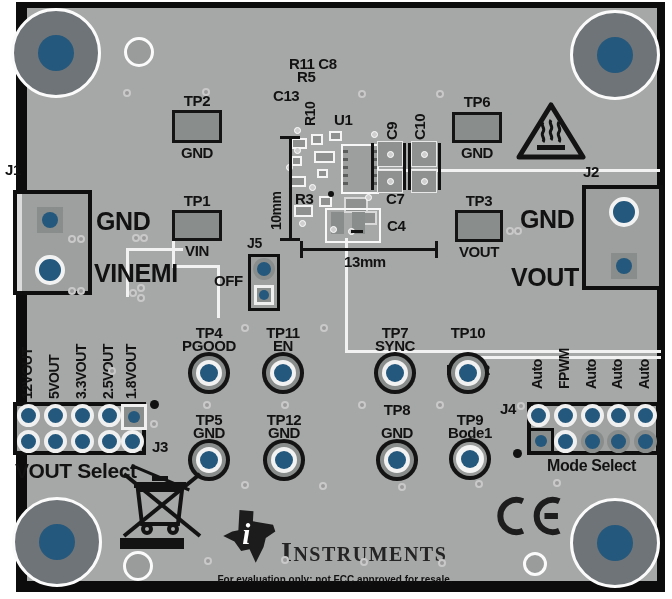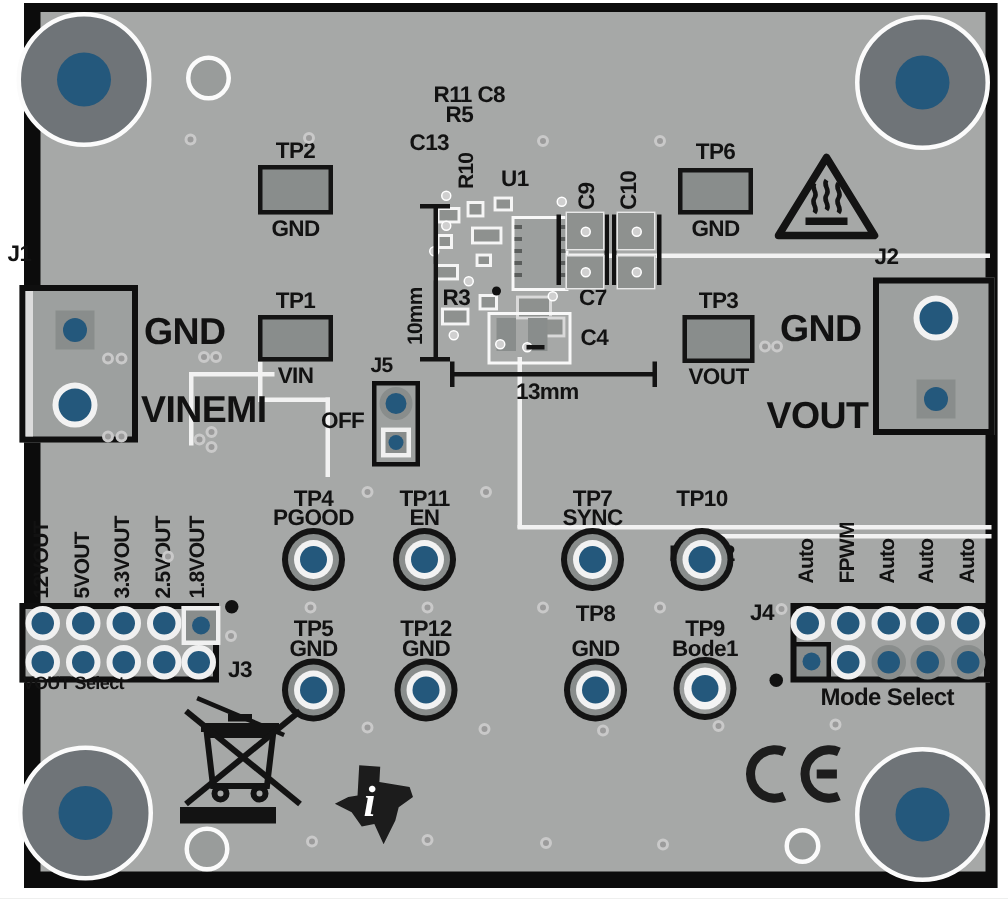--- a/index.html
+++ b/index.html
@@ -247,21 +247,21 @@
     <div class="bluehole" style="left:4px; top:4px; width:12px; height:12px;"></div>
   </div>
   <div class="hpin" style="left:17px;  top:430px;"></div>
   <div class="hpin" style="left:44px;  top:430px;"></div>
   <div class="hpin" style="left:71px;  top:430px;"></div>
   <div class="hpin" style="left:98px;  top:430px;"></div>
   <div class="hpin" style="left:121px; top:430px;"></div>
   <div class="bdot" style="left:150px; top:400px; width:9px; height:9px;"></div>
   <div class="via" style="left:150px; top:420px;"></div>
   <div class="sk sm" style="left:152px; top:439px;">J3</div>
-  <div class="sk" style="left:15px; top:449px; font-size:12px;">VOUT Select</div>
+  <div class="sk" style="left:15px; top:460px; font-size:21px;">VOUT Select</div>
 
   <div class="vt" style="left:530px; top:331px; height:58px;">Auto</div>
   <div class="vt" style="left:557px; top:331px; height:58px;">FPWM</div>
   <div class="vt" style="left:584px; top:331px; height:58px;">Auto</div>
   <div class="vt" style="left:610px; top:331px; height:58px;">Auto</div>
   <div class="vt" style="left:637px; top:331px; height:58px;">Auto</div>
   <div class="hbox" style="left:527px; top:402px; width:133px; height:53px;"></div>
   <div class="hpin" style="left:527px; top:404px;"></div>
   <div class="hpin" style="left:554px; top:404px;"></div>
   <div class="hpin" style="left:581px; top:404px;"></div>
@@ -293,29 +293,31 @@
       <line x1="16" y1="8" x2="92" y2="70"></line>
       <line x1="92" y1="8" x2="16" y2="70"></line>
     </g>
     <rect x="12" y="72" width="64" height="11" fill="#131313"></rect>
   </svg>
 
   <svg style="position:absolute; left:221px; top:509px;" width="56" height="56" viewBox="0 0 100 100" aria-label="ti-logo-icon">
     <path d="M33,2 L58,4 L57,22 L93,28 L97,40 L80,52 L76,68 L62,96 L51,72 L36,75 L24,58 L4,48 L20,40 L31,38 Z" fill="#1c1c1c"></path>
     <text x="38" y="62" font-size="52" font-style="italic" font-weight="bold" fill="#ffffff" font-family="Liberation Serif, serif">i</text>
   </svg>
+  <div class="brand" style="left:281px; top:538px; font-size:28px;">Instruments</div>
 
   <svg style="position:absolute; left:492px; top:487px;" width="74" height="58" viewBox="0 0 110 60" aria-label="CE">
     <g stroke="#1d1d1d" stroke-width="9" fill="none">
       <path d="M46 8 A24 24 0 1 0 46 52"></path>
       <path d="M100 8 A24 24 0 1 0 100 52"></path>
       <line x1="78" y1="30" x2="98" y2="30"></line>
     </g>
   </svg>
 
+  <div class="disc ctr" style="left:195px; top:574px; width:280px;">For evaluation only; not FCC approved for resale.</div>
 
   <div class="via" style="left:123px; top:89px;"></div>
   <div class="via" style="left:202px; top:88px;"></div>
   <div class="via" style="left:358px; top:90px;"></div>
   <div class="via" style="left:436px; top:90px;"></div>
   <div class="via" style="left:68px;  top:235px;"></div>
   <div class="via" style="left:77px;  top:235px;"></div>
   <div class="via" style="left:68px;  top:287px;"></div>
   <div class="via" style="left:77px;  top:287px;"></div>
   <div class="via" style="left:132px; top:234px;"></div>

